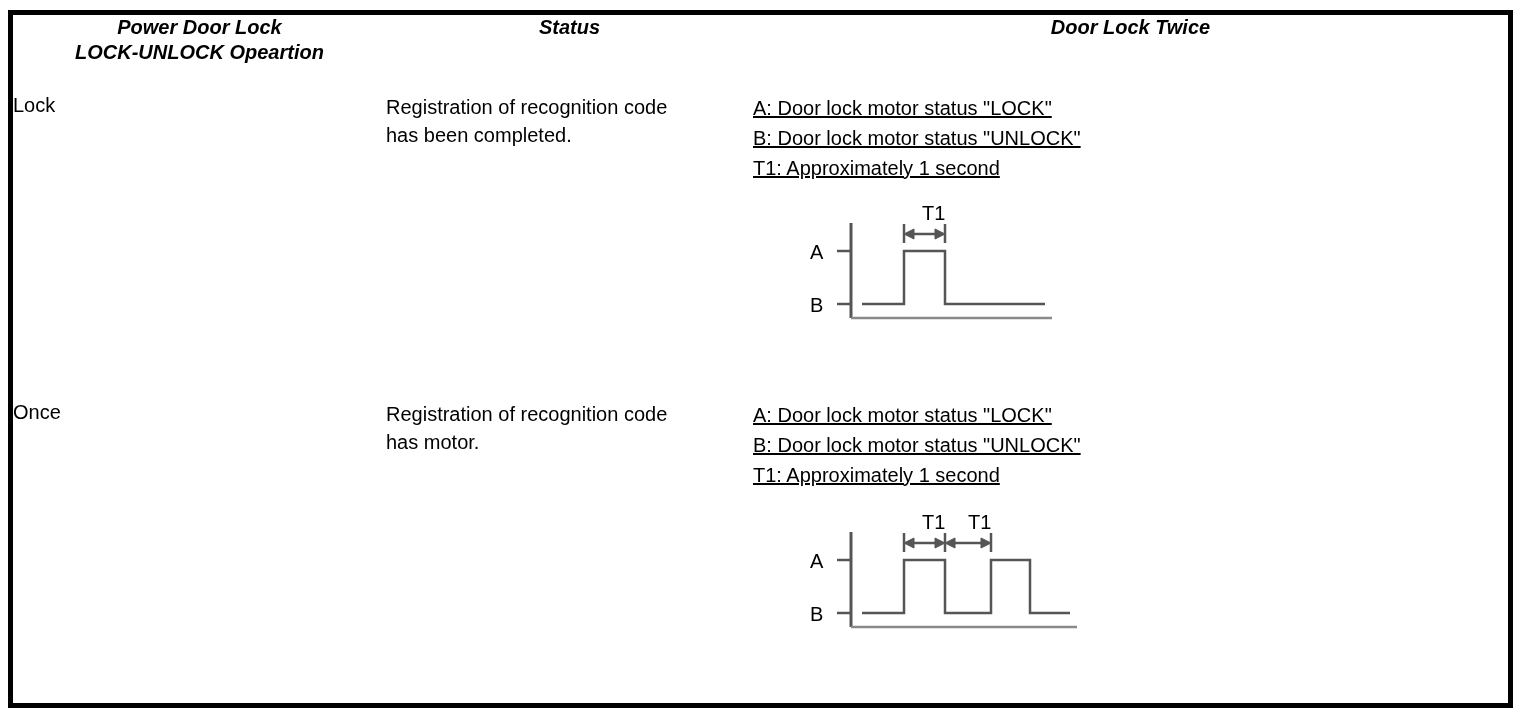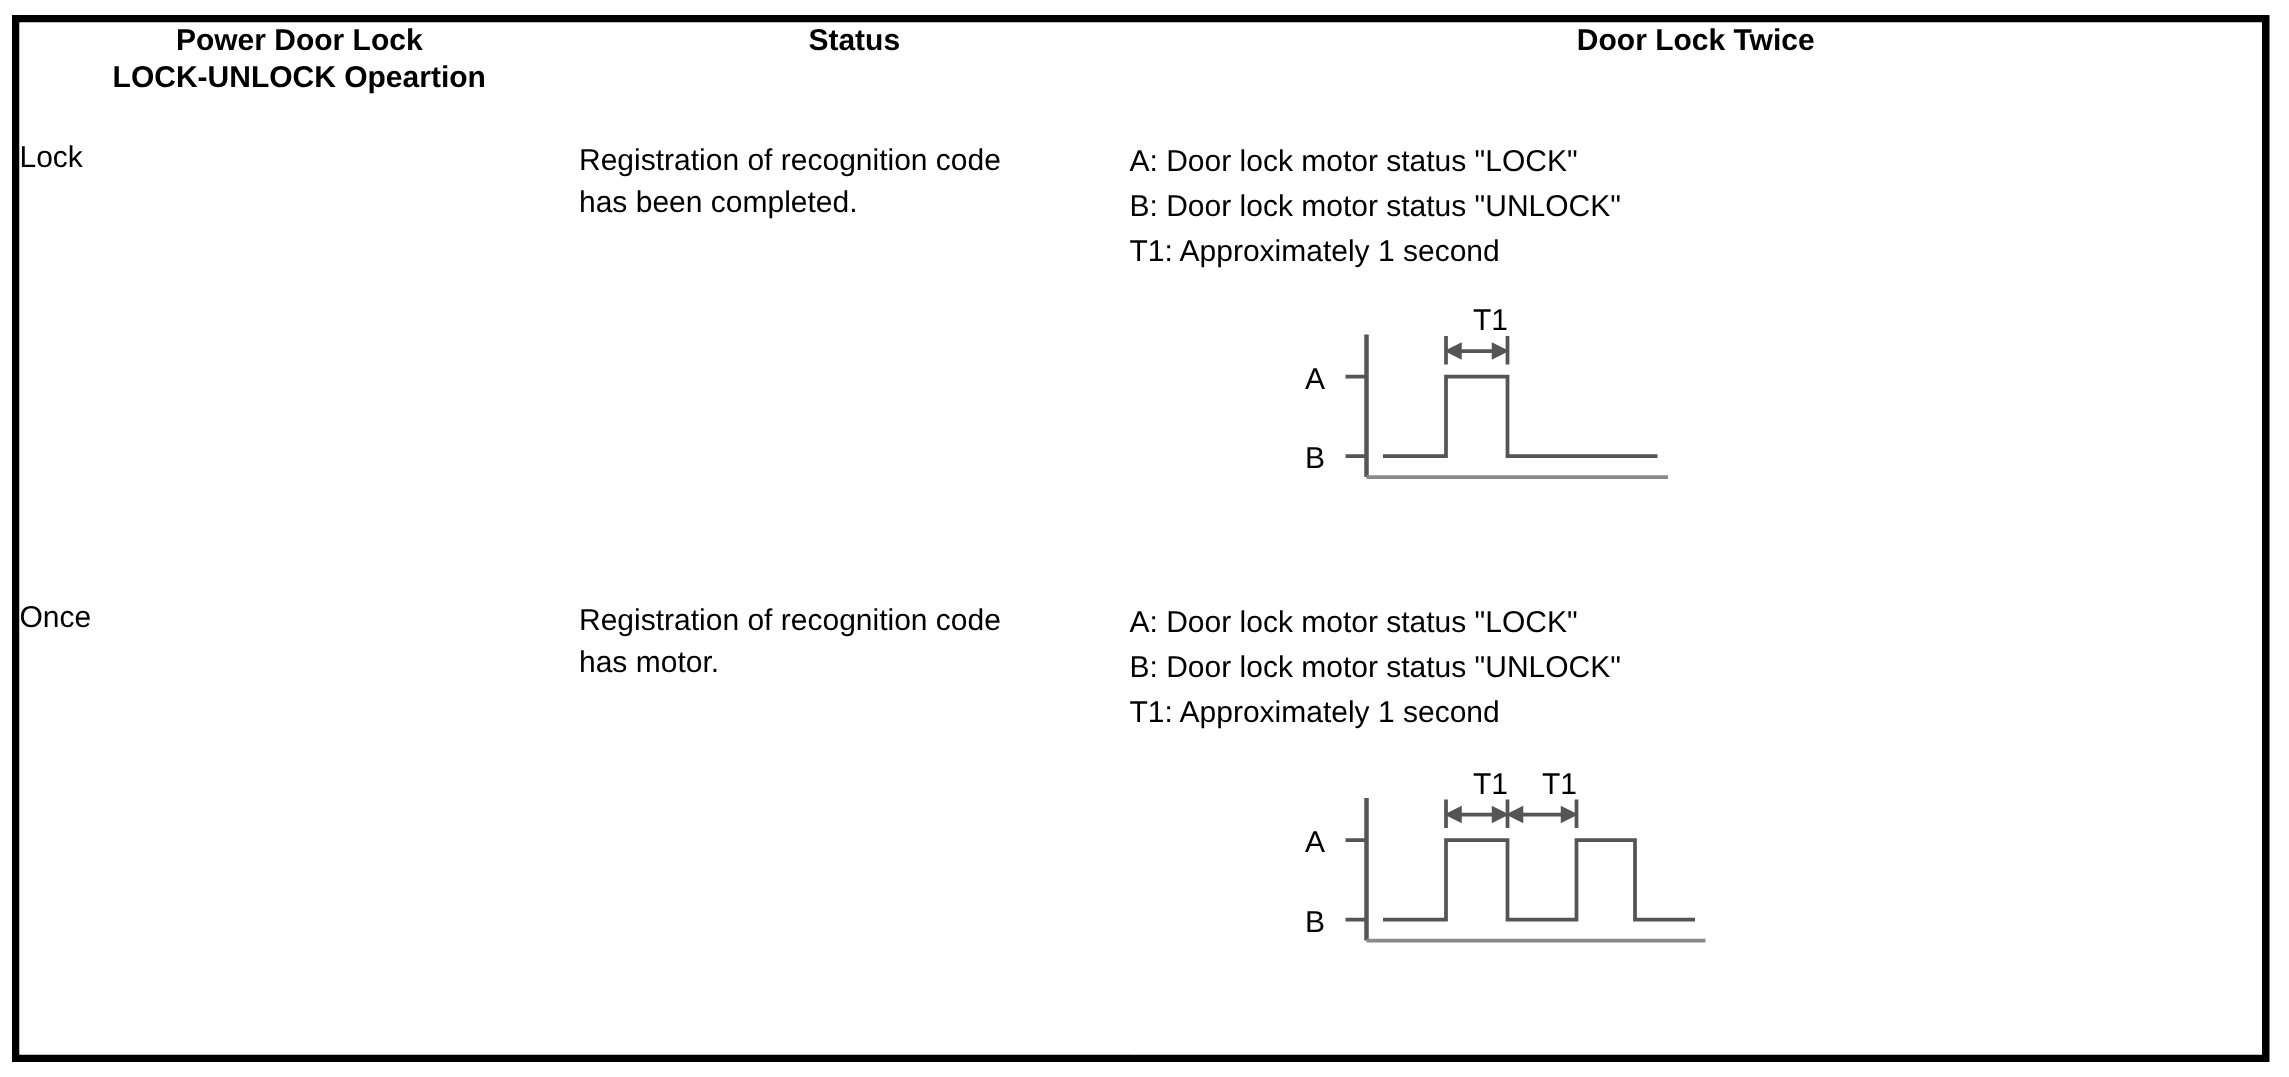--- a/index.html
+++ b/index.html
@@ -61,21 +61,21 @@
   .hdr-row { height: 78px; }
   .hdr-cell {
     text-align: center;
     vertical-align: middle;
     font-weight: bold;
     font-size: 20px;
     line-height: 25px;
     border-bottom: 5px solid #000000;
     padding: 0 6px;
   }
-  .hdr-cell .line { display: block; white-space: nowrap; }
+  .hdr-cell .line { display: block; white-space: nowrap; font-style: italic; }
 
   
   .body-row-1 { height: 307px; }
   .body-row-2 { height: 303px; }
   .row-sep { border-bottom: 2px solid #000000; }
 
   .cell-op {
     font-size: 20px;
     line-height: 24px;
     vertical-align: middle;
@@ -88,33 +88,34 @@
     vertical-align: middle;
     padding-left: 11px;
     padding-right: 12px;
   }
   .cell-result .rline { display: block; white-space: nowrap; }
 
   .cell-status {
     vertical-align: top;
     padding: 8px 0 0 7px;
     position: relative;
+    text-decoration: underline;
   }
   .legend {
     font-size: 20px;
     line-height: 30px;
   }
   .legend .lline { display: block; white-space: nowrap; }
 
   
   .wave-wrap {
     position: relative;
     width: 300px;
     height: 150px;
-    margin-left: 112px;
+    margin-left: 52px;
     margin-top: 10px;
   }
   .wave-wrap.second { margin-top: 12px; }
   .wave-svg { display: block; }
 </style>
 </head>
 <body>
 
 <div class="page">
 

